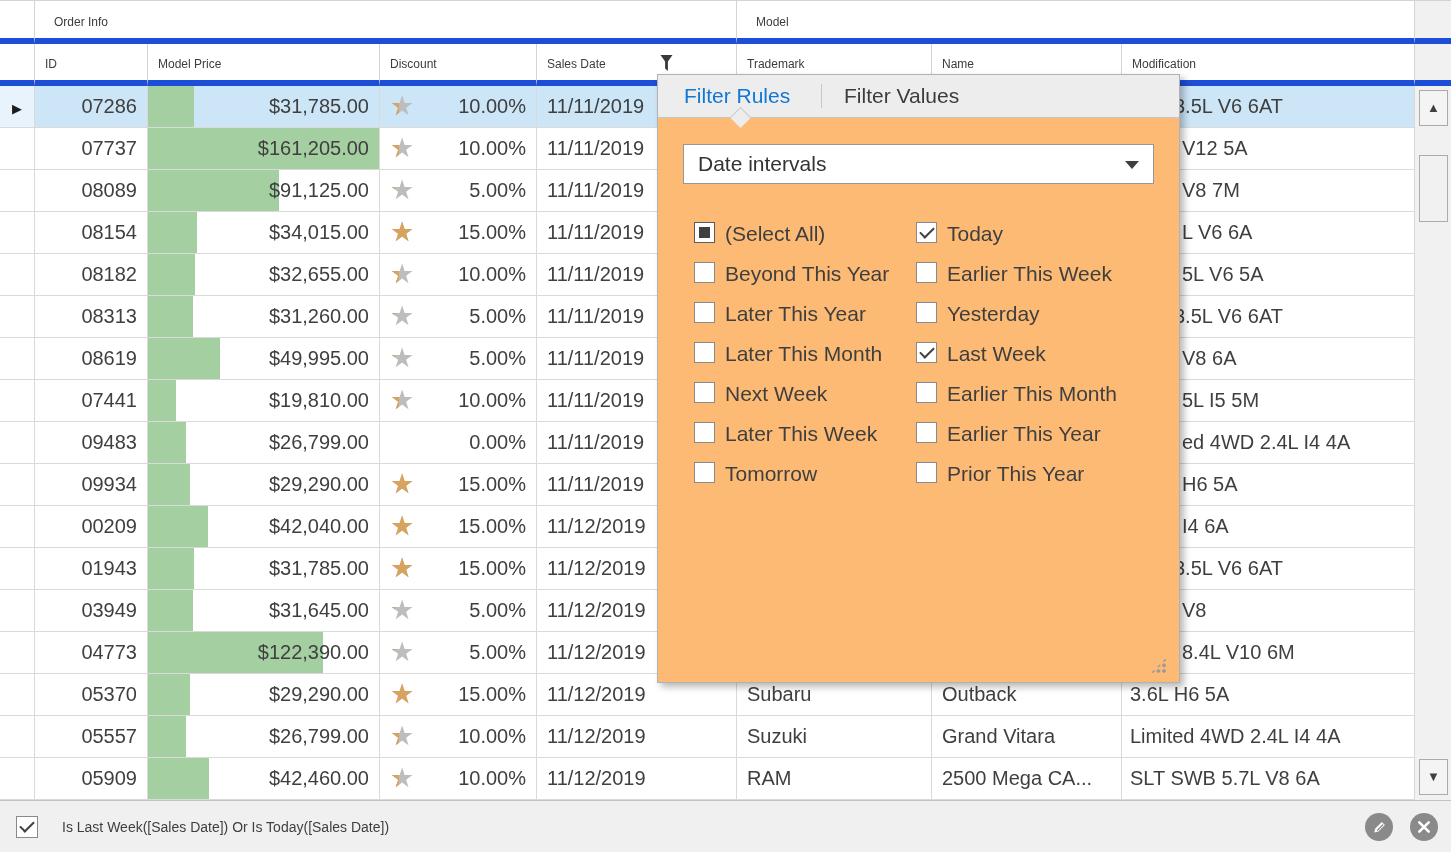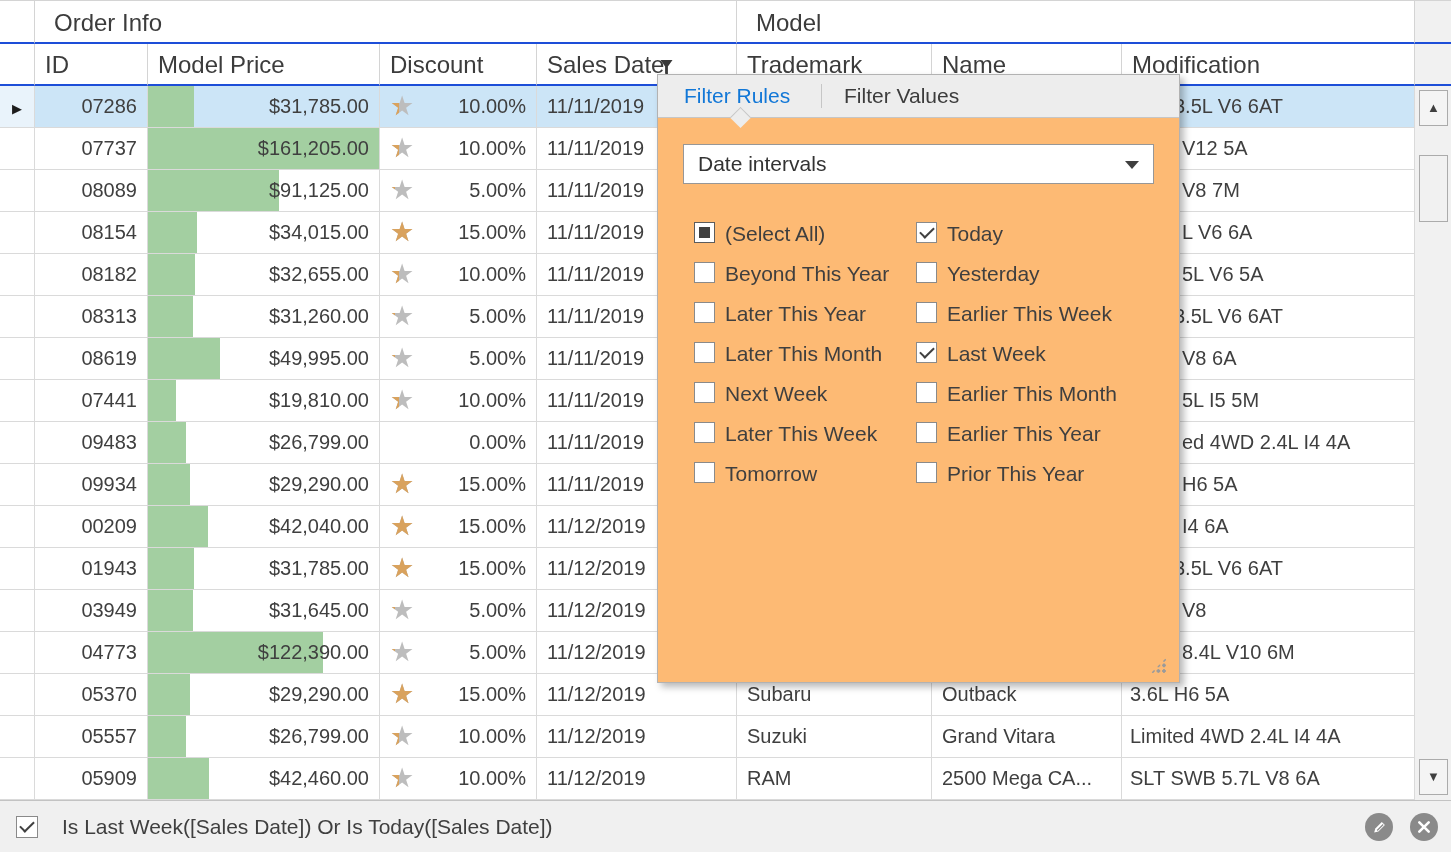--- a/index.html
+++ b/index.html
@@ -5,22 +5,22 @@
   html,body{margin:0;padding:0;}
   body{
     width:1451px;height:852px;position:relative;overflow:hidden;
     font-family:"Liberation Sans",sans-serif;background:#fff;color:#3f3f3f;
   }
   
   .grid-area{position:absolute;left:0;top:0;width:1451px;height:800px;background:#fff;}
   .band-row,.header-row{display:flex;box-sizing:border-box;}
   .band-row{height:44px;border-top:1px solid #d4d4d4;}
   .header-row{height:42px;}
-  .bcell,.hcell{box-sizing:border-box;border-right:1px solid #d4d4d4;border-bottom:2px solid #1d4ed8;
-    font-size:24px;color:#3c3c3c;white-space:nowrap;overflow:hidden;background:#fff;position:relative;}
+  .bcell,.hcell{box-sizing:border-box;border-right:1px solid #d4d4d4;border-bottom:6px solid #1d4ed8;
+    font-size:12px;color:#3c3c3c;white-space:nowrap;overflow:hidden;background:#fff;position:relative;}
   .bcell{line-height:43px;padding-left:19px;}
   .hcell{line-height:41px;padding-left:10px;}
   .corner{width:35px;padding-left:0;}
   .spacer{width:36px;background:#f1f1f1;border-right:none;padding-left:0;}
   .funnel{position:absolute;left:122px;top:5px;}
   
   .rows{position:absolute;left:0;top:86px;}
   .row{display:flex;height:42px;box-sizing:border-box;}
   .cell{box-sizing:border-box;height:42px;border-right:1px solid #dadada;border-bottom:1px solid #dadada;
     font-size:20px;line-height:41px;white-space:nowrap;overflow:hidden;background:#fff;position:relative;color:#3f3f3f;}
@@ -79,21 +79,21 @@
   .clearbtn{position:absolute;left:30px;top:555px;width:157px;height:41px;box-sizing:border-box;
     background:#fcfcfc;border:1px solid #979797;font-family:"Liberation Sans",sans-serif;
     font-size:21px;color:#3c3c3c;}
   .grip{position:absolute;right:12px;bottom:8px;width:17px;height:17px;
     background-image:radial-gradient(circle,#9a9a9a 1.5px,transparent 1.9px);
     background-size:5.6px 5.6px;clip-path:polygon(100% 0,100% 100%,0 100%);}
   
   .fbar{position:absolute;left:0;top:800px;width:1451px;height:52px;box-sizing:border-box;
     background:#f0f0f0;border-top:1px solid #c3c3c3;display:flex;align-items:center;}
   .fbar .cb{margin-left:16px;width:22px;height:22px;}
-  .expr{margin-left:14px;font-size:21px;color:#3f3f3f;white-space:nowrap;}
+  .expr{margin-left:14px;font-size:14px;color:#3f3f3f;white-space:nowrap;}
   .fbar-icons{margin-left:auto;margin-right:13px;display:flex;gap:17px;align-items:center;}
 </style>
 </head>
 <body>
 
 <div class="grid-area">
   <div class="band-row">
     <div class="bcell corner"></div>
     <div class="bcell" style="width:702px">Order Info</div>
     <div class="bcell" style="width:678px">Model</div>
@@ -386,25 +386,25 @@
         <span class="cblabel">Tomorrow</span>
       </div>
     </div>
   <div class="cbcol right" id="cb-right">
       <div class="cbitem">
         <span class="cb checked"></span>
         <span class="cblabel">Today</span>
       </div>
       <div class="cbitem">
         <span class="cb"></span>
+        <span class="cblabel">Earlier This Week</span>
+      </div>
+      <div class="cbitem">
+        <span class="cb"></span>
         <span class="cblabel">Yesterday</span>
-      </div>
-      <div class="cbitem">
-        <span class="cb"></span>
-        <span class="cblabel">Earlier This Week</span>
       </div>
       <div class="cbitem">
         <span class="cb checked"></span>
         <span class="cblabel">Last Week</span>
       </div>
       <div class="cbitem">
         <span class="cb"></span>
         <span class="cblabel">Earlier This Month</span>
       </div>
       <div class="cbitem">

